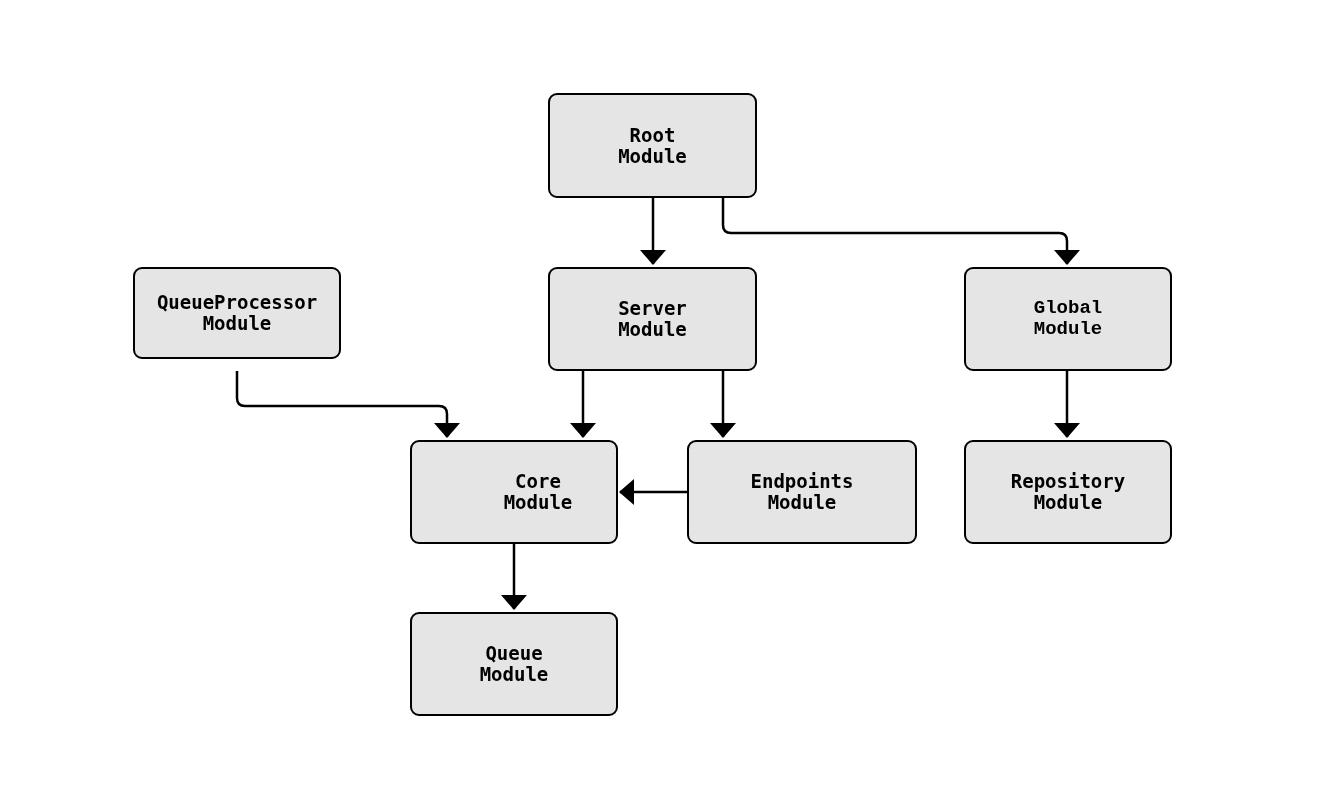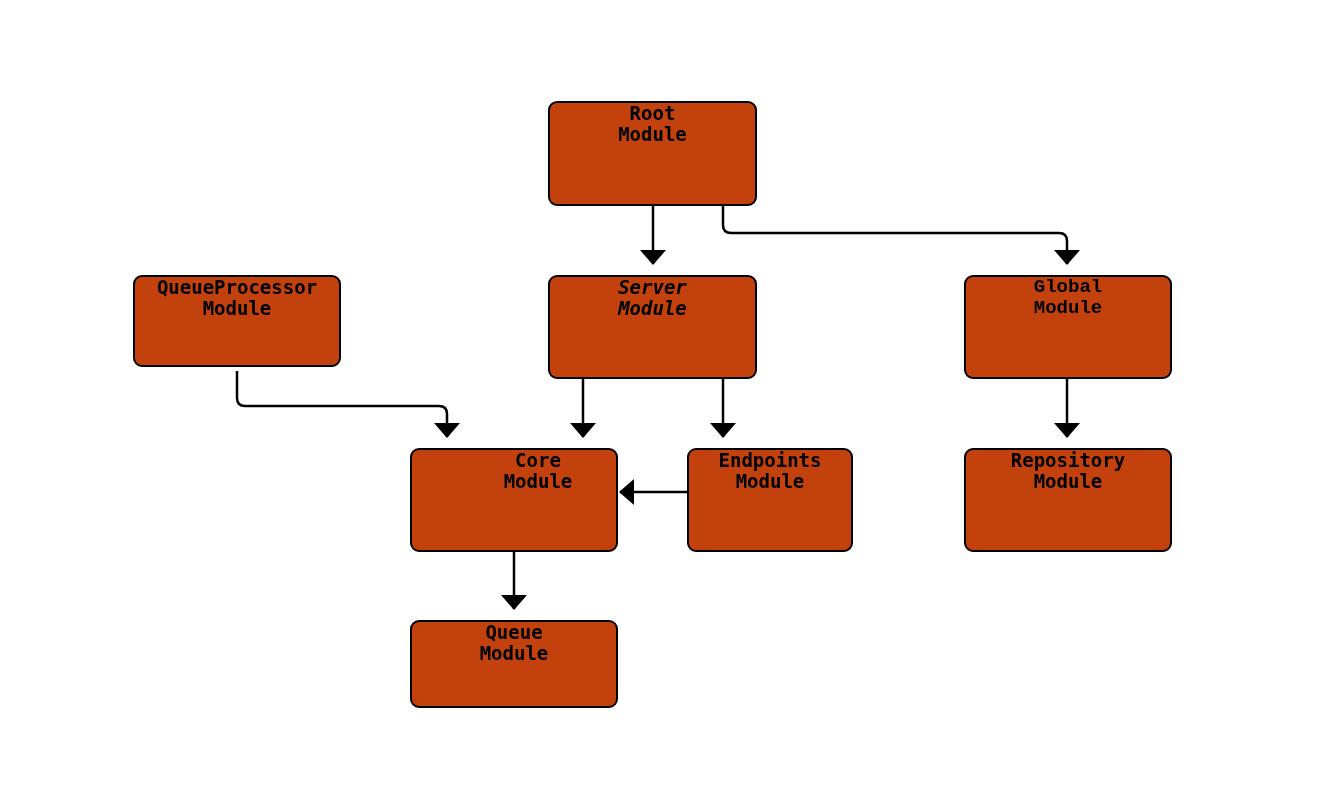--- a/index.html
+++ b/index.html
@@ -30,26 +30,26 @@
   .nodes-layer {
     position: absolute;
     left: 0;
     top: 0;
     width: 1337px;
     height: 809px;
   }
   .node {
     position: absolute;
     box-sizing: border-box;
-    background: #c2410c;
+    background: #e5e5e5;
     border: 2.5px solid #000000;
     border-radius: 9px;
     display: flex;
+    align-items: center;
     justify-content: center;
-    margin-top: 8px;
   }
   .node-label {
     font-weight: bold;
     font-size: 19px;
     line-height: 21px;
     color: #000000;
     text-align: center;
     white-space: pre-line;
   }
 </style>
@@ -76,38 +76,38 @@
   </svg>
   <div class="nodes-layer">
       <div class="node" style="left: 548px; top: 93px; width: 209px; height: 105px;">
         <span class="node-label">Root
 Module</span>
       </div>
       <div class="node" style="left: 133px; top: 267px; width: 208px; height: 92px;">
         <span class="node-label">QueueProcessor
 Module</span>
       </div>
-      <div class="node" style="left: 548px; top: 267px; width: 209px; height: 104px; font-style: italic;">
+      <div class="node" style="left: 548px; top: 267px; width: 209px; height: 104px;">
         <span class="node-label">Server
 Module</span>
       </div>
       <div class="node" style="left: 964px; top: 267px; width: 208px; height: 104px; font-family: Liberation Mono, monospace;">
         <span class="node-label">Global
 Module</span>
       </div>
       <div class="node" style="left: 410px; top: 440px; width: 208px; height: 104px; padding-left: 48px;">
         <span class="node-label">Core
 Module</span>
       </div>
-      <div class="node" style="left: 687px; top: 440px; width: 166px; height: 104px;">
+      <div class="node" style="left: 687px; top: 440px; width: 230px; height: 104px;">
         <span class="node-label">Endpoints
 Module</span>
       </div>
       <div class="node" style="left: 964px; top: 440px; width: 208px; height: 104px;">
         <span class="node-label">Repository
 Module</span>
       </div>
-      <div class="node" style="left: 410px; top: 612px; width: 208px; height: 88px;">
+      <div class="node" style="left: 410px; top: 612px; width: 208px; height: 104px;">
         <span class="node-label">Queue
 Module</span>
       </div>
     </div>
 </div>
 
 </body></html>

